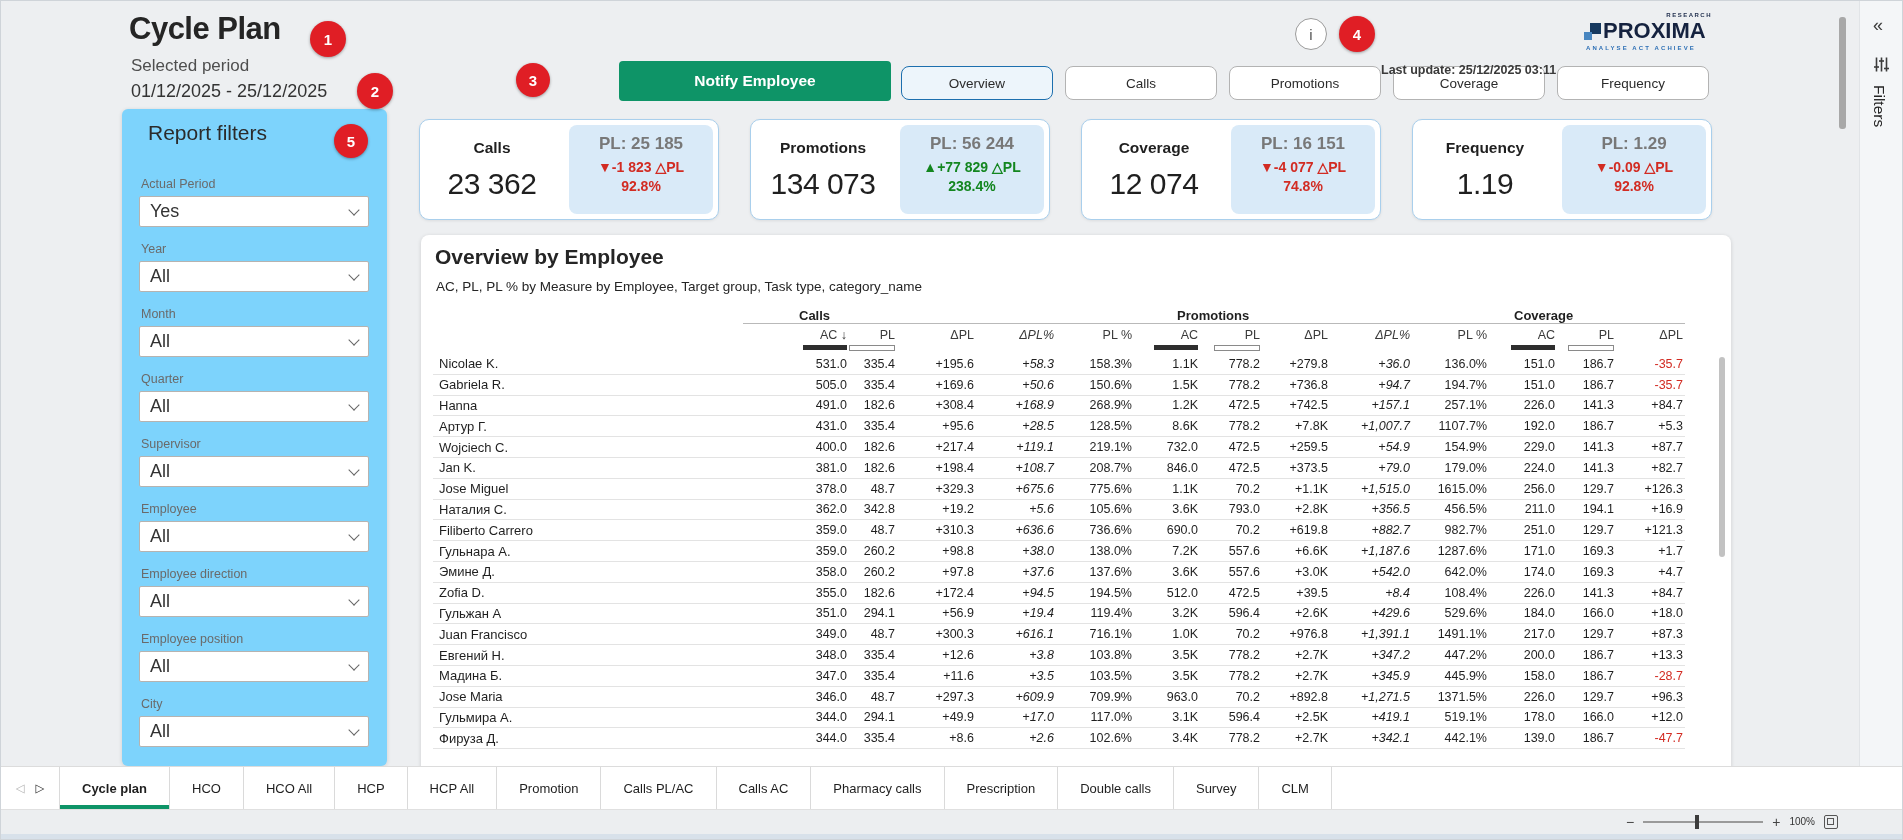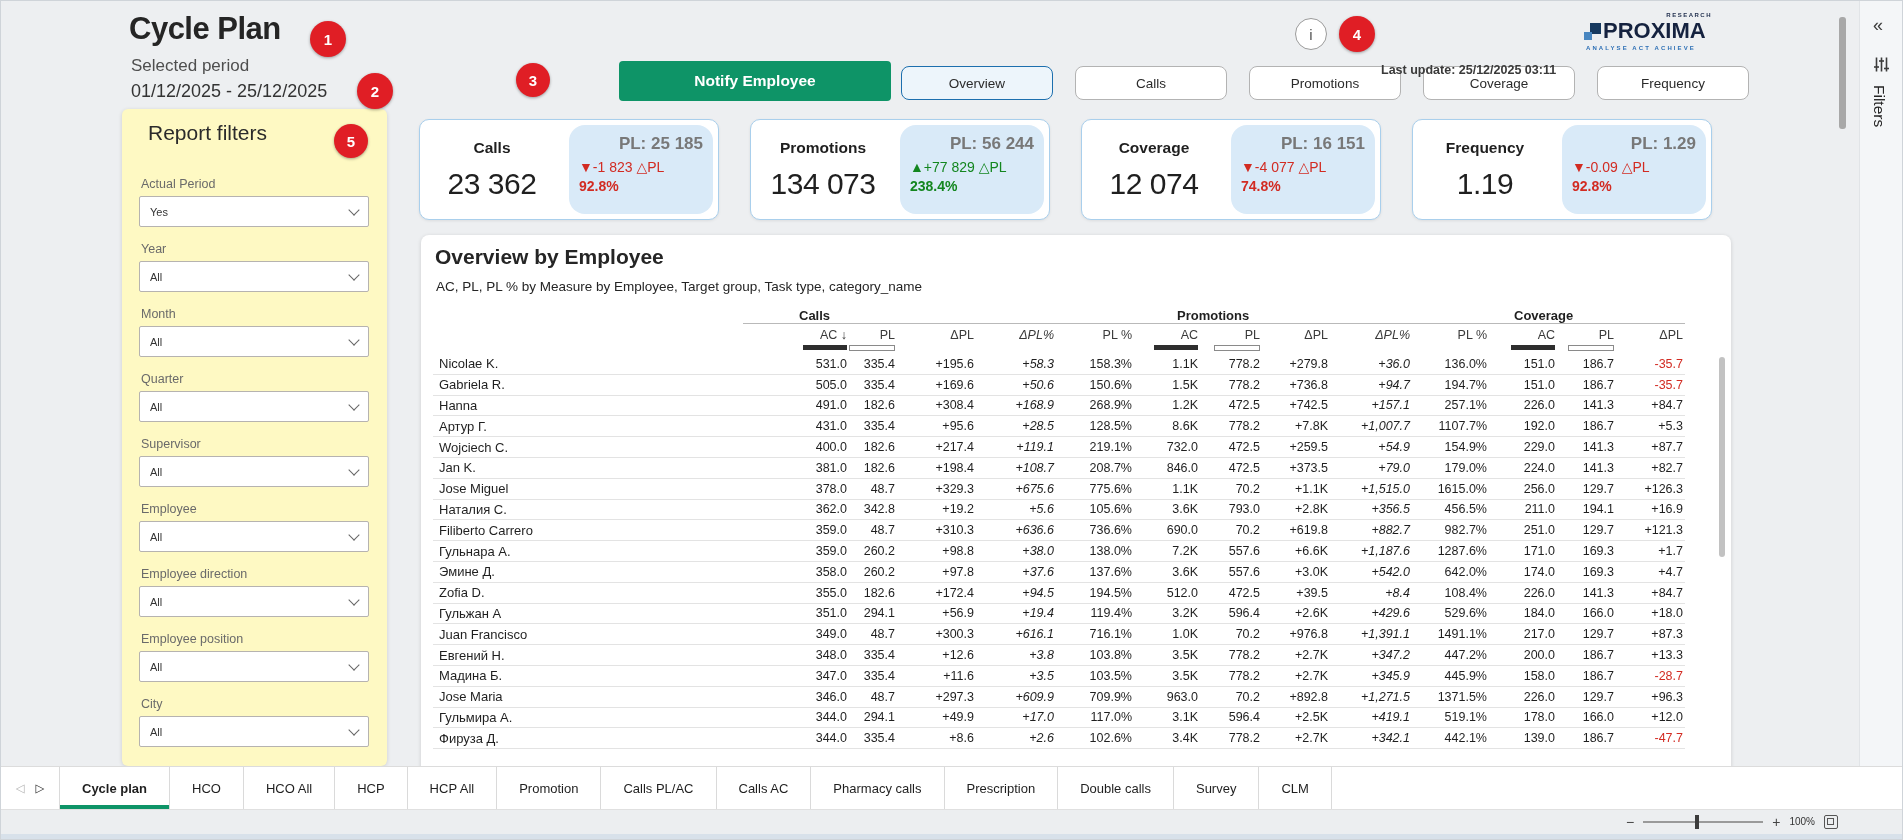--- a/index.html
+++ b/index.html
@@ -13,21 +13,21 @@
   
   .page-title{left:128px;top:10px;font-size:31px;font-weight:700;color:#252525;letter-spacing:-.5px;}
   .page-subtitle{left:130px;top:55px;font-size:17px;color:#4f4f4f;}
   .page-period{left:130px;top:80px;font-size:18px;color:#333;}
   .badge{position:absolute;width:36px;height:36px;border-radius:50%;background:var(--badge-red);
          color:#fff;font-weight:700;font-size:15px;display:flex;align-items:center;justify-content:center;
          box-shadow:0 1px 3px rgba(0,0,0,.35);z-index:30;}
   .notify{left:618px;top:60px;width:272px;height:40px;background:var(--accent-green);color:#fff;
           font-weight:700;font-size:15.5px;border:none;border-radius:4px;cursor:pointer;
           display:flex;align-items:center;justify-content:center;font-family:inherit;}
-  #nav-row{left:900px;top:65px;display:flex;gap:22px;}
+  #nav-row{left:900px;top:65px;display:flex;gap:12px;}
   .nav-btn{width:152px;height:34px;background:#fff;border:1px solid #b3b3b3;border-radius:8px;
            font-size:13.5px;color:#2b2b2b;font-family:inherit;cursor:pointer;}
   .nav-btn.active{background:var(--sel-bg);border:1.5px solid var(--sel-border);}
   .info-icon{left:1294px;top:17px;width:32px;height:32px;border-radius:50%;border:1.5px solid #9b9b9b;
              background:#fff;color:#555;font-size:15px;display:flex;align-items:center;justify-content:center;box-sizing:border-box;}
   .last-update{left:1380px;top:26px;font-size:12.5px;font-weight:700;color:#3a3a3a;margin-top:36px;}
   
   .logo{left:1583px;top:11px;width:132px;}
   .logo-research{font-size:6px;letter-spacing:1.5px;color:#1c2b4a;font-weight:700;text-align:right;padding-right:4px;}
   .logo-main{display:flex;align-items:center;gap:2px;}
@@ -36,42 +36,42 @@
   .logo-sq .s2{position:absolute;left:0;bottom:0;width:8px;height:8px;background:#4886c0;}
   .logo-word{font-size:22px;font-weight:800;color:#15223f;letter-spacing:0px;font-stretch:condensed;}
   .logo-tag{font-size:6px;letter-spacing:2.1px;color:#2d6fb5;font-weight:700;margin-top:1px;padding-left:2px;}
   
   .right-rail{left:1858px;top:0;width:45px;height:840px;background:#f4f6f8;border-left:1px solid #e1e4e7;box-sizing:border-box;}
   .collapse-icon{left:1872px;top:14px;font-size:18px;color:#3c3c3c;cursor:pointer;}
   .adjust-icon{left:1872px;top:55px;cursor:pointer;}
   .filters-label{left:1869px;top:84px;font-size:15.5px;color:#252525;writing-mode:vertical-rl;}
   .v-scroll{left:1838px;top:16px;width:7px;height:112px;background:#a8a8a8;border-radius:3px;}
   
-  .sidebar{left:121px;top:108px;width:265px;height:657px;background:#fef9c3;border-radius:6px;
+  .sidebar{left:121px;top:108px;width:265px;height:657px;background:#7dd3fc;border-radius:6px;
            box-shadow:0 1px 4px rgba(0,0,0,.14);}
   .rf-title{position:absolute;left:26px;top:12px;font-size:21px;color:#2b2b2b;}
   #filter-list{position:absolute;left:17px;top:56px;width:230px;}
   .f-block{margin-bottom:15px;}
   .f-label{font-size:12.5px;color:#6a6a6a;margin:12px 0 5px 2px;}
   .f-box{height:31px;border:1px solid #b6b3b0;border-radius:2px;background:#fff;display:flex;
-         align-items:center;padding:0 10px;font-size:11px;color:#333;cursor:pointer;box-sizing:border-box;}
+         align-items:center;padding:0 10px;font-size:18px;color:#333;cursor:pointer;box-sizing:border-box;}
   .f-val{flex:1;}
   .chev{width:7px;height:7px;border-right:1.4px solid #666;border-bottom:1.4px solid #666;
         transform:rotate(45deg);margin-top:-4px;}
   
   #kpi-row{left:418px;top:118px;display:flex;gap:31px;}
   .kpi-card{width:300px;height:101px;background:#fff;border:1.5px solid var(--card-border);border-radius:10px;
             box-shadow:0 1px 3px rgba(0,0,0,.08);display:flex;box-sizing:border-box;cursor:pointer;}
   .kpi-left{flex:1;display:flex;flex-direction:column;align-items:center;justify-content:center;}
   .kpi-title{font-size:15.5px;font-weight:700;color:#1f1f1f;}
   .kpi-value{font-size:30px;color:#1f1f1f;margin-top:10px;letter-spacing:-.5px;}
-  .kpi-panel{width:144px;margin:5px;border-radius:16px;background:var(--panel-blue);padding:9px 10px 4px;
-             display:flex;flex-direction:column;box-sizing:border-box;}
+  .kpi-panel{width:144px;margin:5px;border-radius:8px;background:var(--panel-blue);padding:9px 10px 4px;
+             display:flex;flex-direction:column;box-sizing:border-box;align-items:center;}
   .kpi-pl{font-size:17px;font-weight:700;color:#787878;text-align:right;}
-  .kpi-delta{font-size:14px;font-weight:400;margin-top:5px;}
+  .kpi-delta{font-size:14px;font-weight:700;margin-top:5px;}
   .kpi-pct{font-size:14px;font-weight:700;margin-top:3px;}
   .down{color:var(--neg-red);} .up{color:var(--pos-green);}
   
   .table-card{left:420px;top:234px;width:1310px;height:543px;background:#fff;border-radius:8px;
               box-shadow:0 1px 4px rgba(0,0,0,.14);}
   .tc-title{position:absolute;left:14px;top:10px;font-size:21px;font-weight:700;color:#252525;}
   .tc-sub{position:absolute;left:15px;top:44px;font-size:13.5px;color:#252525;}
   #matrix{position:absolute;left:12px;top:66px;border-collapse:collapse;table-layout:fixed;}
   #matrix th,#matrix td{overflow:hidden;white-space:nowrap;}
   tr.groups th{font-size:13px;font-weight:700;text-align:left;color:#1f1f1f;height:22px;

